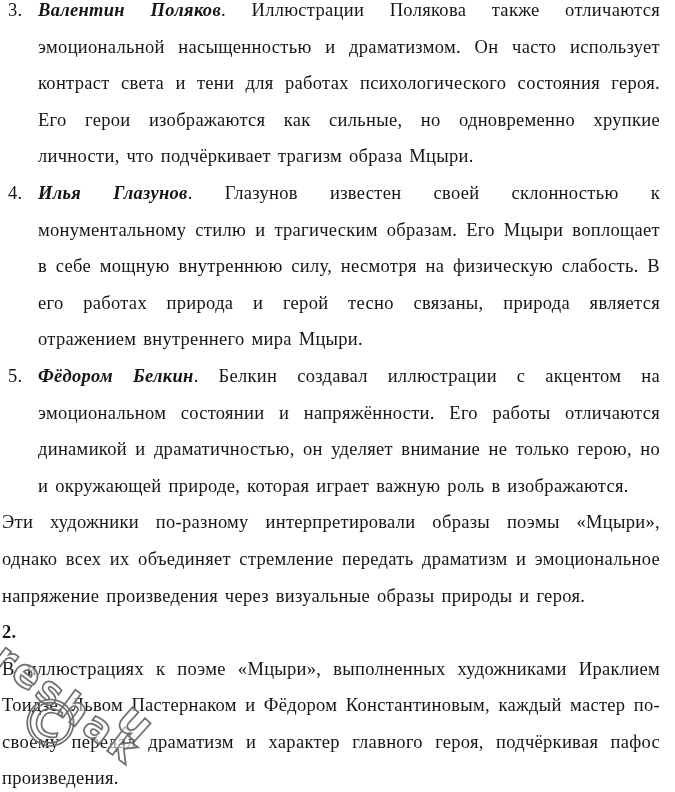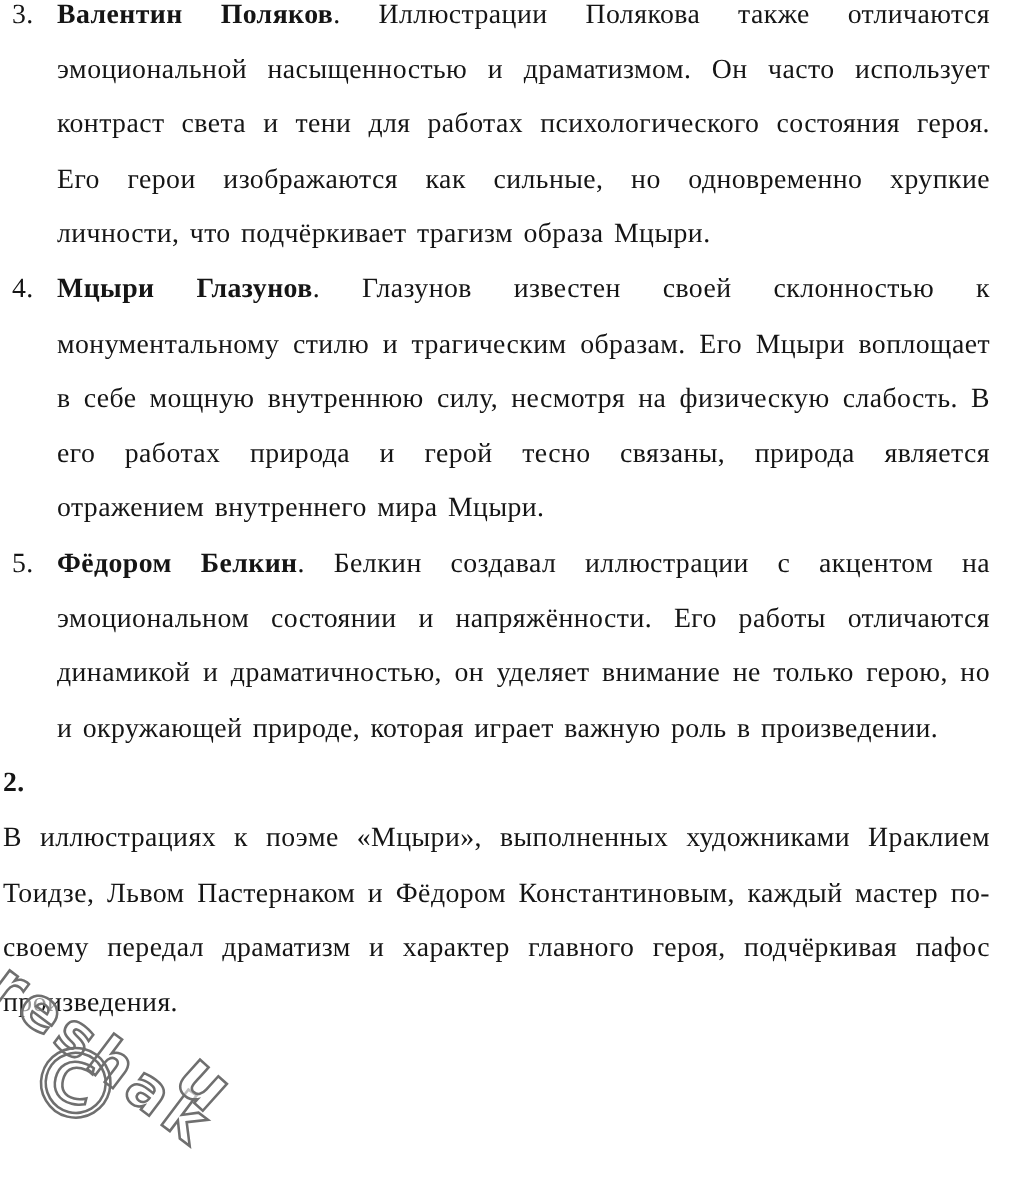--- a/index.html
+++ b/index.html
@@ -34,20 +34,21 @@
   .list-item .num {
     flex: 0 0 30px;
     text-align: left;
   }
   .list-item .item-body {
     flex: 1;
     text-align: justify;
   }
   .artist-name {
     font-weight: bold;
+    font-style: italic;
   }
   p.para {
     margin: 0;
   }
   .section-num {
     font-weight: bold;
   }
   
   .watermark {
     position: absolute;
@@ -104,30 +105,31 @@
 
     <div class="doc-list">
 
       <div class="list-item">
         <span class="num">3.</span>
         <div class="item-body"><span class="artist-name">Валентин Поляков</span><span>. Иллюстрации Полякова также отличаются эмоциональной насыщенностью и драматизмом. Он часто использует контраст света и тени для работах психологического состояния героя. Его герои изображаются как сильные, но одновременно хрупкие личности, что подчёркивает трагизм образа Мцыри.</span></div>
       </div>
 
       <div class="list-item">
         <span class="num">4.</span>
-        <div class="item-body"><span class="artist-name">Мцыри Глазунов</span><span>. Глазунов известен своей склонностью к монументальному стилю и трагическим образам. Его Мцыри воплощает в себе мощную внутреннюю силу, несмотря на физическую слабость. В его работах природа и герой тесно связаны, природа является отражением внутреннего мира Мцыри.</span></div>
+        <div class="item-body"><span class="artist-name">Илья Глазунов</span><span>. Глазунов известен своей склонностью к монументальному стилю и трагическим образам. Его Мцыри воплощает в себе мощную внутреннюю силу, несмотря на физическую слабость. В его работах природа и герой тесно связаны, природа является отражением внутреннего мира Мцыри.</span></div>
       </div>
 
       <div class="list-item">
         <span class="num">5.</span>
-        <div class="item-body"><span class="artist-name">Фёдором Белкин</span><span>. Белкин создавал иллюстрации с акцентом на эмоциональном состоянии и напряжённости. Его работы отличаются динамикой и драматичностью, он уделяет внимание не только герою, но и окружающей природе, которая играет важную роль в произведении.</span></div>
+        <div class="item-body"><span class="artist-name">Фёдором Белкин</span><span>. Белкин создавал иллюстрации с акцентом на эмоциональном состоянии и напряжённости. Его работы отличаются динамикой и драматичностью, он уделяет внимание не только герою, но и окружающей природе, которая играет важную роль в изображаются.</span></div>
       </div>
 
     </div>
 
+    <p class="para">Эти художники по-разному интерпретировали образы поэмы «Мцыри», однако всех их объединяет стремление передать драматизм и эмоциональное напряжение произведения через визуальные образы природы и героя.</p>
 
     <p class="para section-num">2.</p>
 
     <p class="para">В иллюстрациях к поэме «Мцыри», выполненных художниками Ираклием Тоидзе, Львом Пастернаком и Фёдором Константиновым, каждый мастер по-своему передал драматизм и характер главного героя, подчёркивая пафос произведения.</p>
 
   </div>
 
   <div class="watermark">
     <span class="wm-text">reshak</span>
     <span class="wm-copy">©</span>

